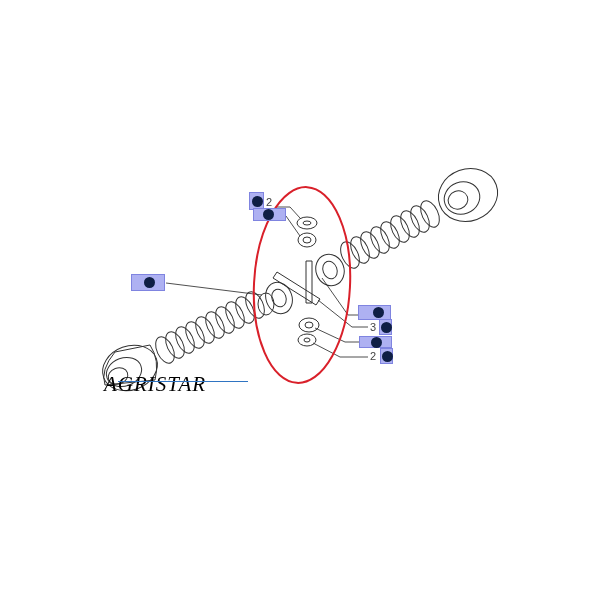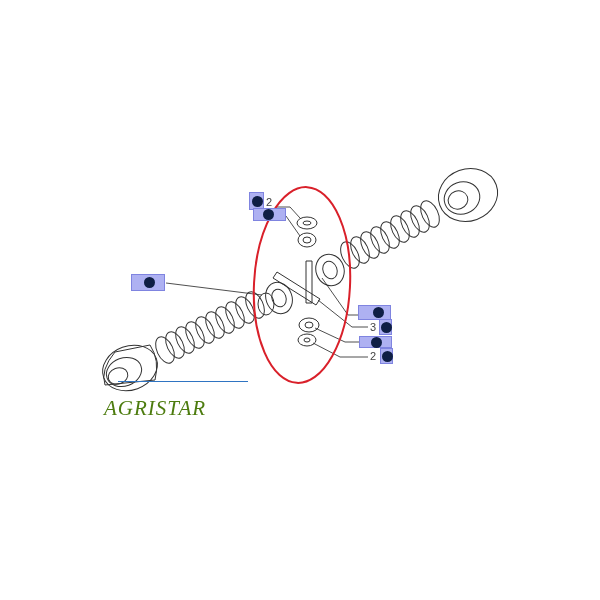--- a/index.html
+++ b/index.html
@@ -1,21 +1,21 @@
 <!DOCTYPE html>
 <html><head>
 <meta charset="utf-8">
 <style>
   html,body{margin:0;padding:0;background:#fff;}
   body{width:600px;height:600px;position:relative;overflow:hidden;font-family:"Liberation Sans",sans-serif;}
   #stage{position:absolute;left:0;top:0;width:600px;height:600px;}
   .tag{position:absolute;background:#aeb1f2;border:1px solid #7f84e0;box-sizing:border-box;cursor:pointer;}
   .tag .dot{position:absolute;width:11px;height:11px;border-radius:50%;background:#0f1f45;top:50%;margin-top:-5.5px;}
   .num{position:absolute;font-size:11px;color:#444;font-family:"Liberation Sans",sans-serif;}
-  .brand{position:absolute;left:104px;top:372px;color:#4d7c0f;font-family:"Liberation Serif",serif;font-style:italic;font-size:21px;letter-spacing:1px;margin-top:24px;}
+  .brand{position:absolute;left:104px;top:372px;color:#000000;font-family:"Liberation Serif",serif;font-style:italic;font-size:21px;letter-spacing:1px;}
   .brand-line{position:absolute;left:118px;top:381px;width:130px;height:1px;background:#2f74c2;}
 </style>
 </head>
 <body>
 
 <div id="stage">
   <svg width="600" height="600" viewBox="0 0 600 600" style="position:absolute;left:0;top:0;">
     <g fill="none" stroke="#333" stroke-width="1">
 
       <g>

